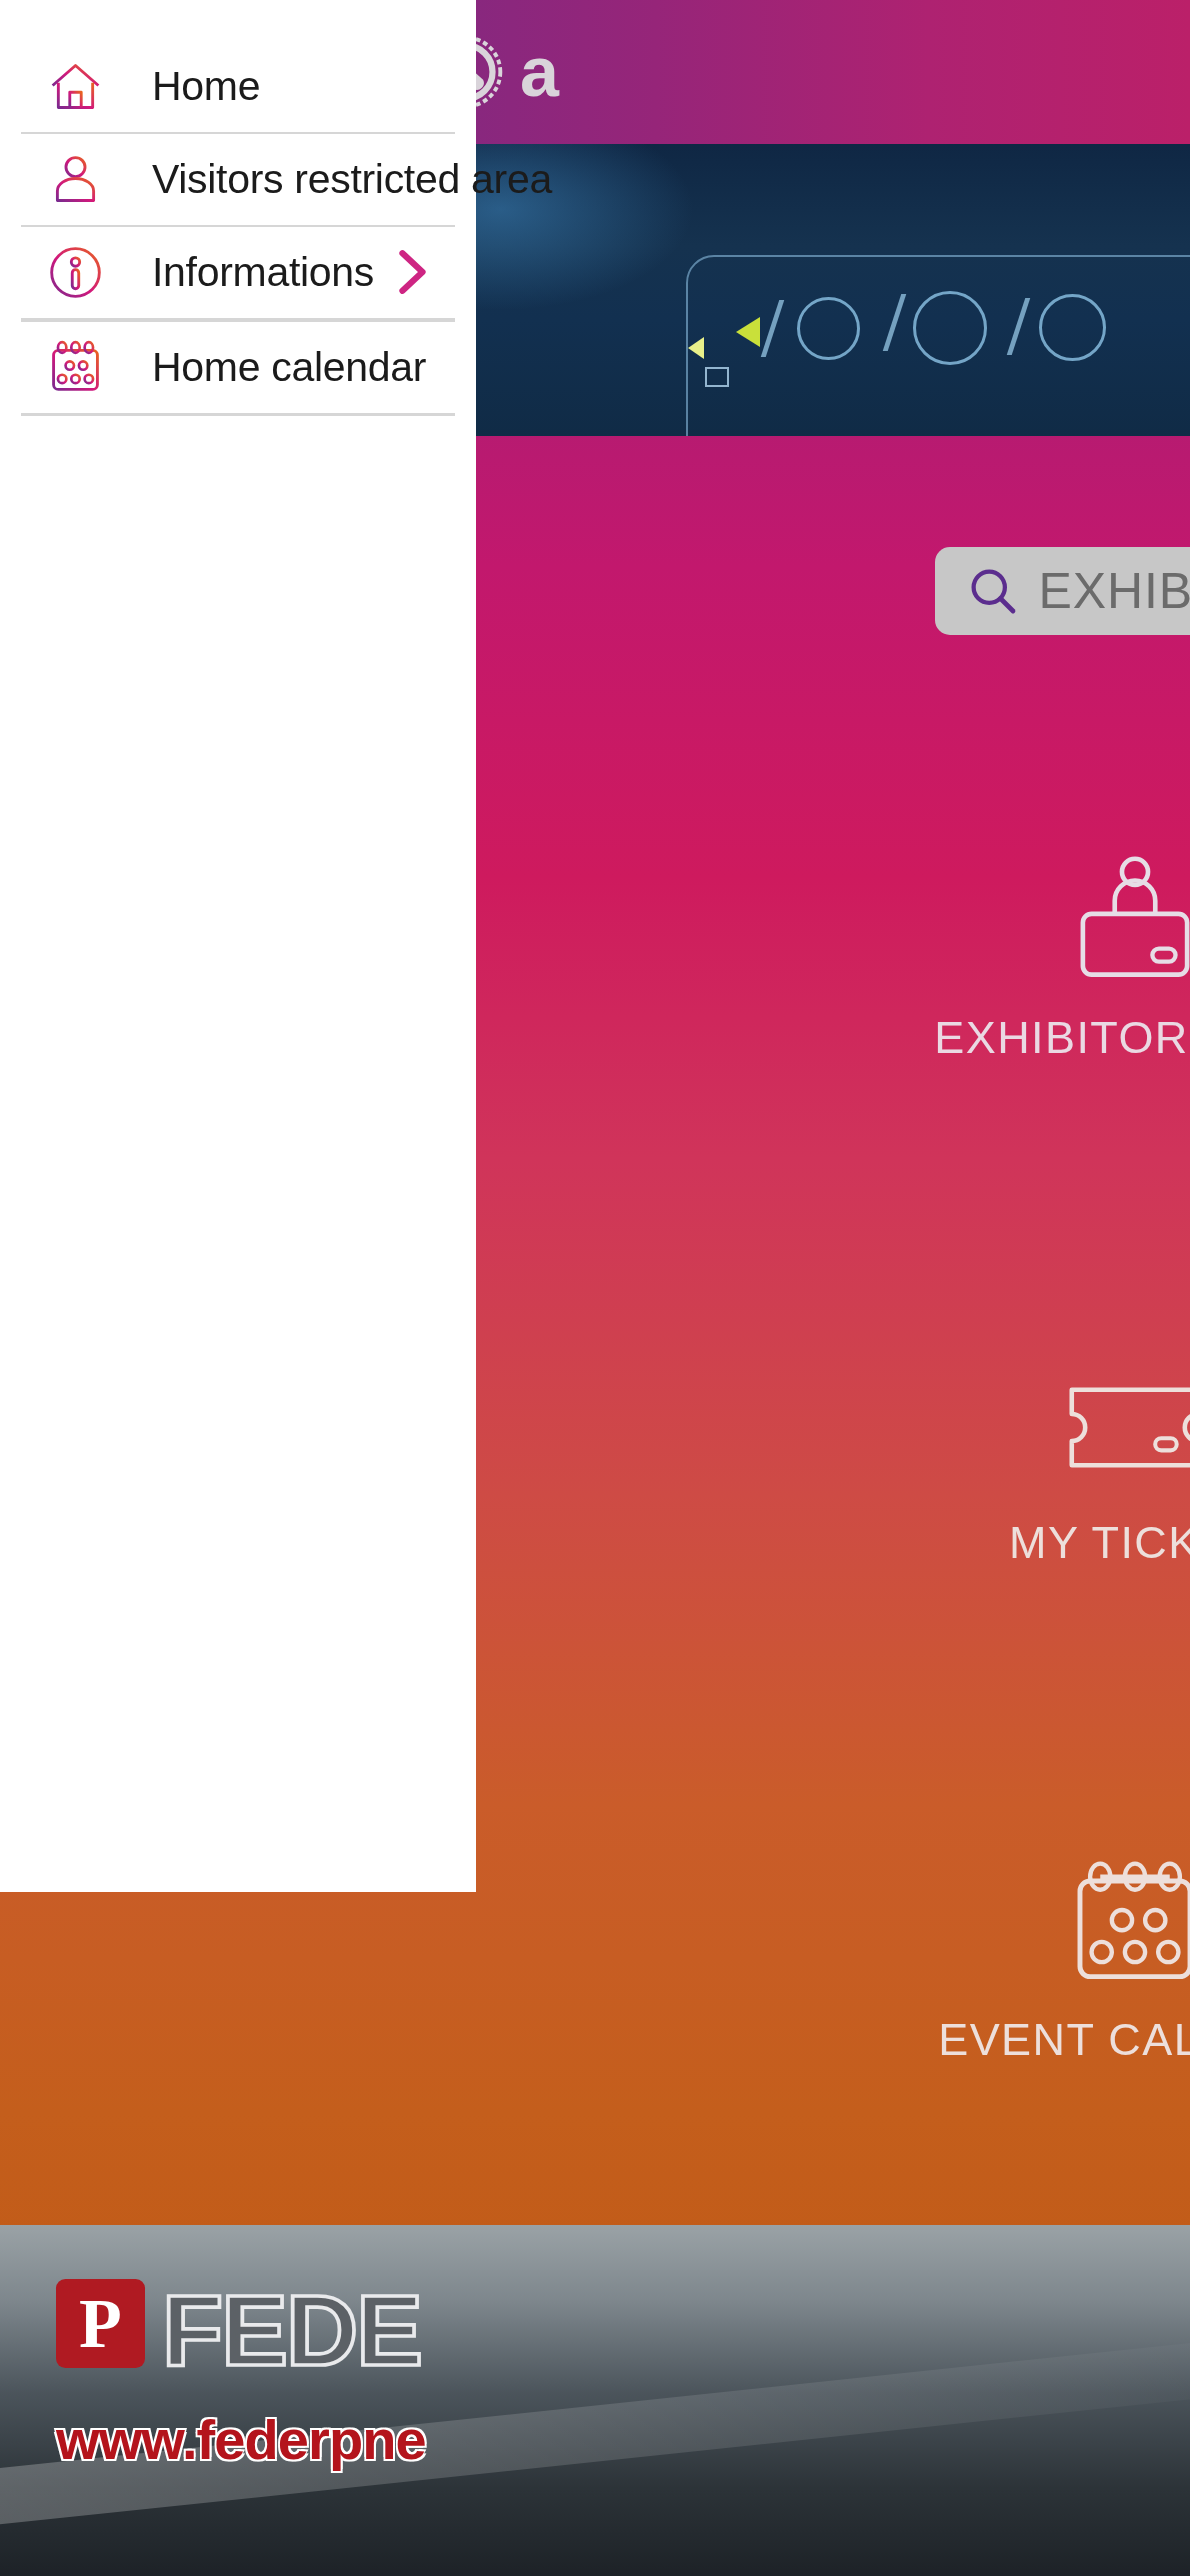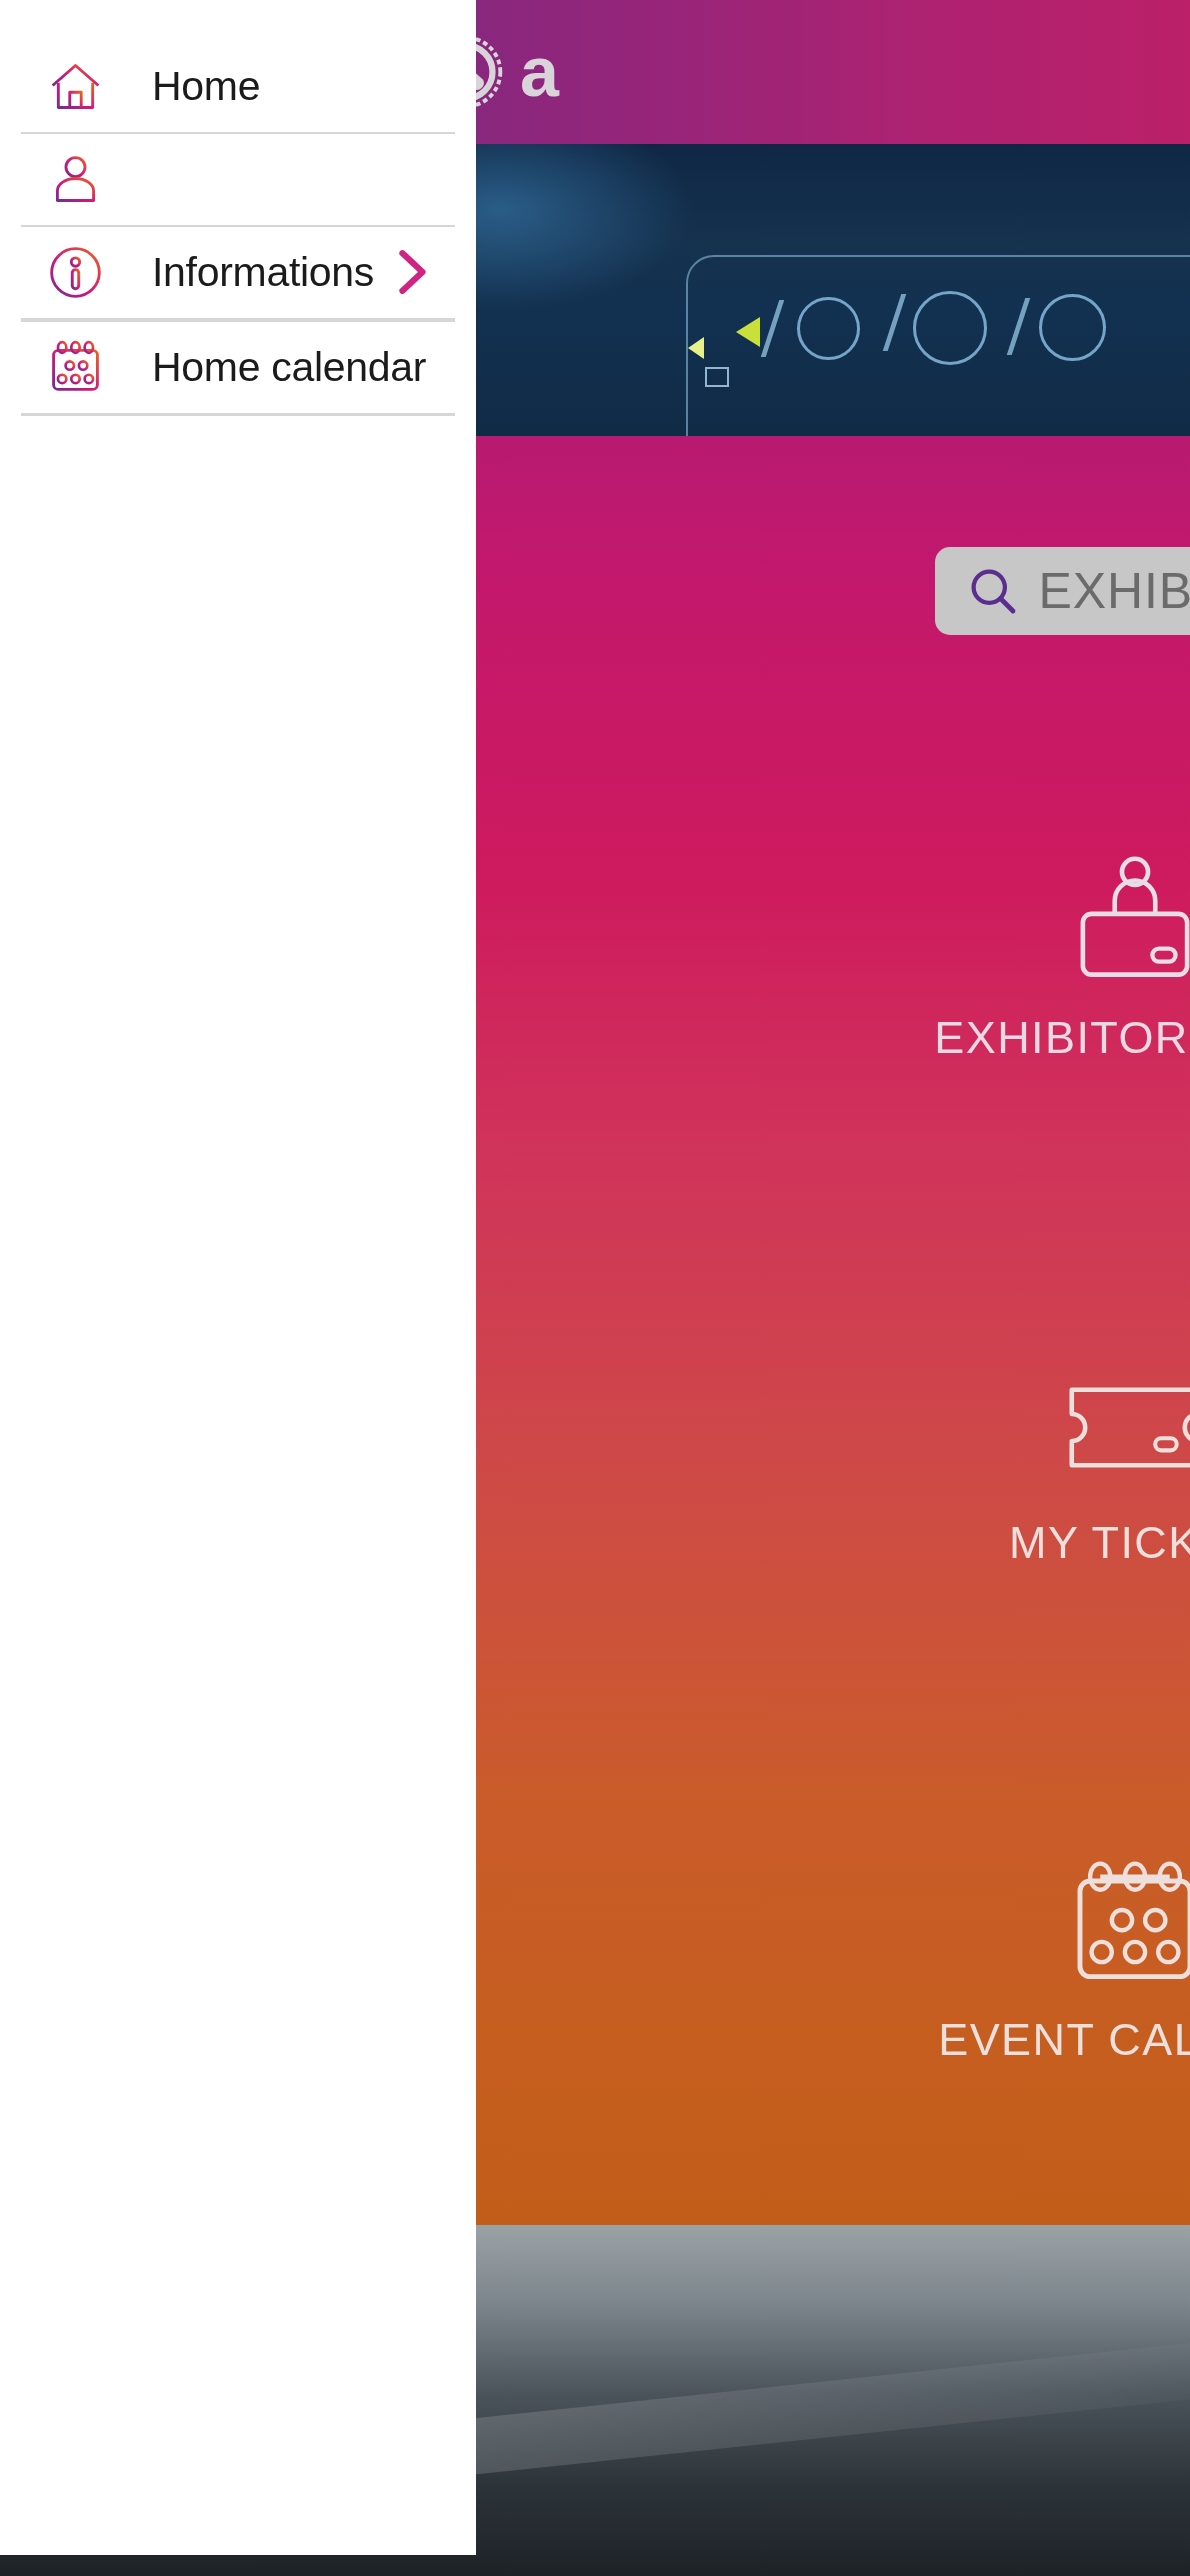--- a/index.html
+++ b/index.html
@@ -115,21 +115,21 @@
     font-family:"Liberation Sans", sans-serif;
   }
   #ad-url {
     position:absolute; left:56px; top:182px; font-size:56px; font-weight:700;
     color:#b4141c; letter-spacing:-0.9px; white-space:nowrap;
     text-shadow: -1.9px -1.9px 0 #fff, 1.9px -1.9px 0 #fff, -1.9px 1.9px 0 #fff, 1.9px 1.9px 0 #fff;
   }
 
   
   #drawer {
-    position:absolute; left:0; top:0; width:476px; height:2555px;
+    position:absolute; left:0; top:0; width:476px; height:1892px;
     background:#ffffff; z-index:20;
   }
   #menu-list { padding-top:41px; }
   .menu-item {
     position:relative; height:91px; display:flex; align-items:center;
     padding-left:45px; padding-right:28px;
   }
   .menu-item .mi-icon { width:61px; height:61px; flex:0 0 61px; display:flex; align-items:center; justify-content:center; }
   .menu-item .mi-label {
     margin-left:46px; font-size:41px; color:#1b1b1b; font-weight:400;
@@ -250,20 +250,21 @@
       </div>
       <div class="divider"></div>
 
       <div class="menu-item">
         <span class="mi-icon">
           <svg viewBox="0 0 64 64" width="61" height="61">
             <circle cx="32" cy="19" r="10" fill="none" stroke="url(#ig)" stroke-width="3"></circle>
             <path d="M13 54 V44 a19 13 0 0 1 38 0 V54 Z" fill="none" stroke="url(#ig)" stroke-width="3" stroke-linejoin="round"></path>
           </svg>
         </span>
+        <span class="mi-label">Visitors restricted area</span>
       </div>
       <div class="divider"></div>
 
       <div class="menu-item">
         <span class="mi-icon">
           <svg viewBox="0 0 64 64" width="61" height="61">
             <circle cx="32" cy="32" r="25" fill="none" stroke="url(#ig)" stroke-width="3"></circle>
             <circle cx="32" cy="21" r="4.4" fill="none" stroke="url(#ig)" stroke-width="3"></circle>
             <rect x="28.6" y="29" width="6.8" height="20" rx="3.4" fill="none" stroke="url(#ig)" stroke-width="3"></rect>
           </svg>

